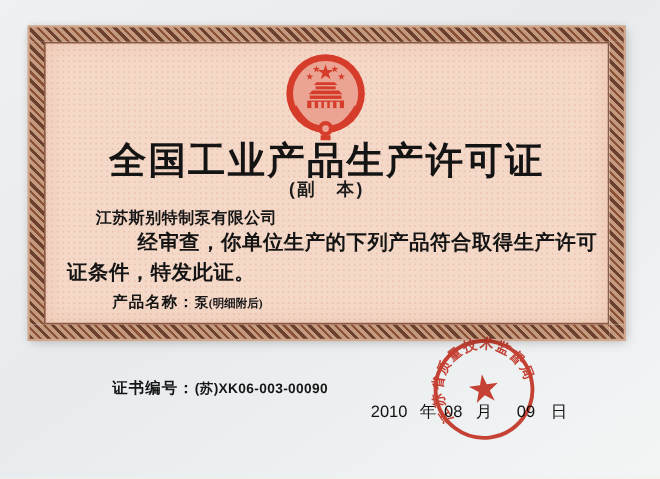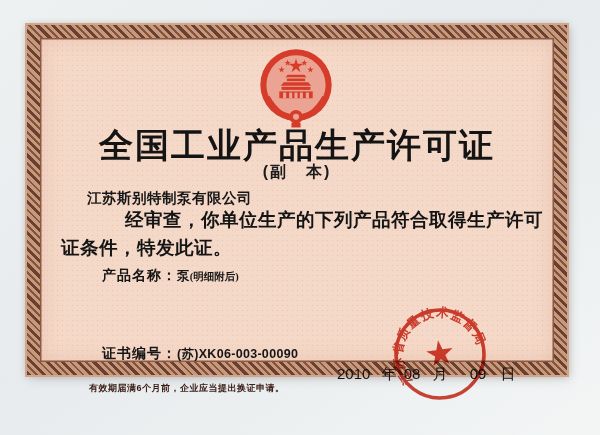--- a/index.html
+++ b/index.html
@@ -2,21 +2,21 @@
 <html><head>
 <meta charset="utf-8">
 <style>
   html,body{margin:0;padding:0;}
   body{
     width:600px;height:435px;position:relative;overflow:hidden;
     font-family:"Liberation Sans","DejaVu Sans",sans-serif;
     background:linear-gradient(145deg,#eef1f2 0%,#e7ebed 45%,#f3f5f5 100%);
   }
   .certificate{
-    position:absolute;left:27px;top:25px;width:540px;height:350px;
+    position:absolute;left:27px;top:25px;width:540px;height:283px;
     box-sizing:border-box;
     border:13px solid transparent;
     border-image:repeating-linear-gradient(45deg,#6d3f2e 0 3px,#c49a7e 3px 6px,#8a5038 6px 8px,#c49a7e 8px 11px) 13;
     background:#f5d9c8 padding-box;
     box-shadow:0 0 0 2px #cfa78d,0 0 7px rgba(130,90,70,.4),3px 4px 10px rgba(60,60,70,.18);
   }
   .paper-texture{
     position:absolute;inset:0;
     background-image:radial-gradient(circle,rgba(216,148,128,.30) .8px,transparent 1px);
     background-size:5px 5px;
@@ -115,21 +115,20 @@
 
   <div class="abs issue-date">
     <span class="d-year">2010</span>
     <span class="d-yu">年</span>
     <span class="d-month">08</span>
     <span class="d-mu">月</span>
     <span class="d-day">09</span>
     <span class="d-du">日</span>
   </div>
 
-  <div class="abs footnote">有效期届满6个月前，企业应当提出换证申请。</div>
 
   <svg class="abs seal" viewBox="0 0 100 100">
     <defs>
       <path id="sealArc" d="M 20,74 A 38,38 0 1 1 80,74" fill="none"></path>
     </defs>
     <circle cx="50" cy="50" r="44" fill="none" stroke="#cf3526" stroke-width="3.5"></circle>
     <polygon fill="#cf3526" points="50,36 53.1,45.7 63.3,45.7 55.1,51.7 58.2,61.3 50,55.3 41.8,61.3 44.9,51.7 36.7,45.7 46.9,45.7"></polygon>
     <text fill="#cf3526" font-size="12.5" font-weight="bold" letter-spacing="1.5" font-family="'Liberation Sans','DejaVu Sans',sans-serif">
       <textPath href="#sealArc" startOffset="1%">江苏省质量技术监督局</textPath>
     </text>

